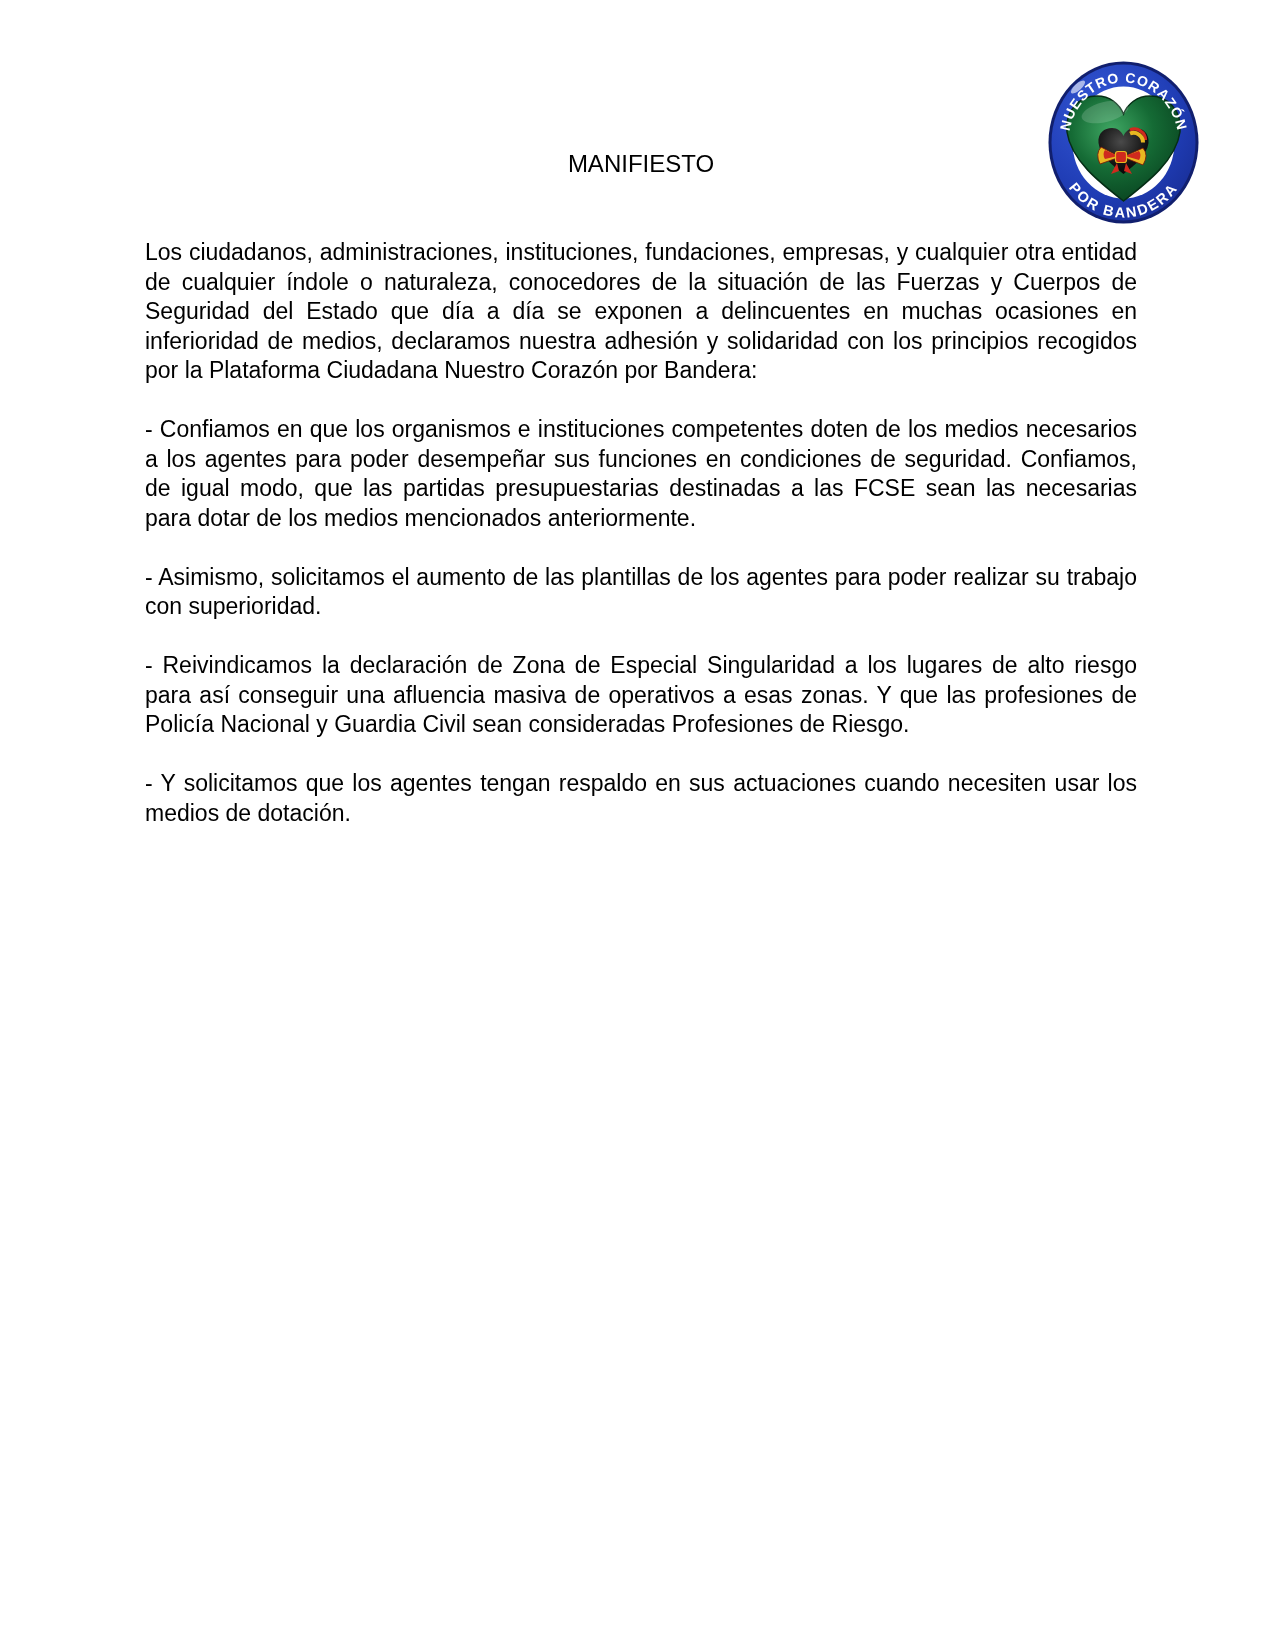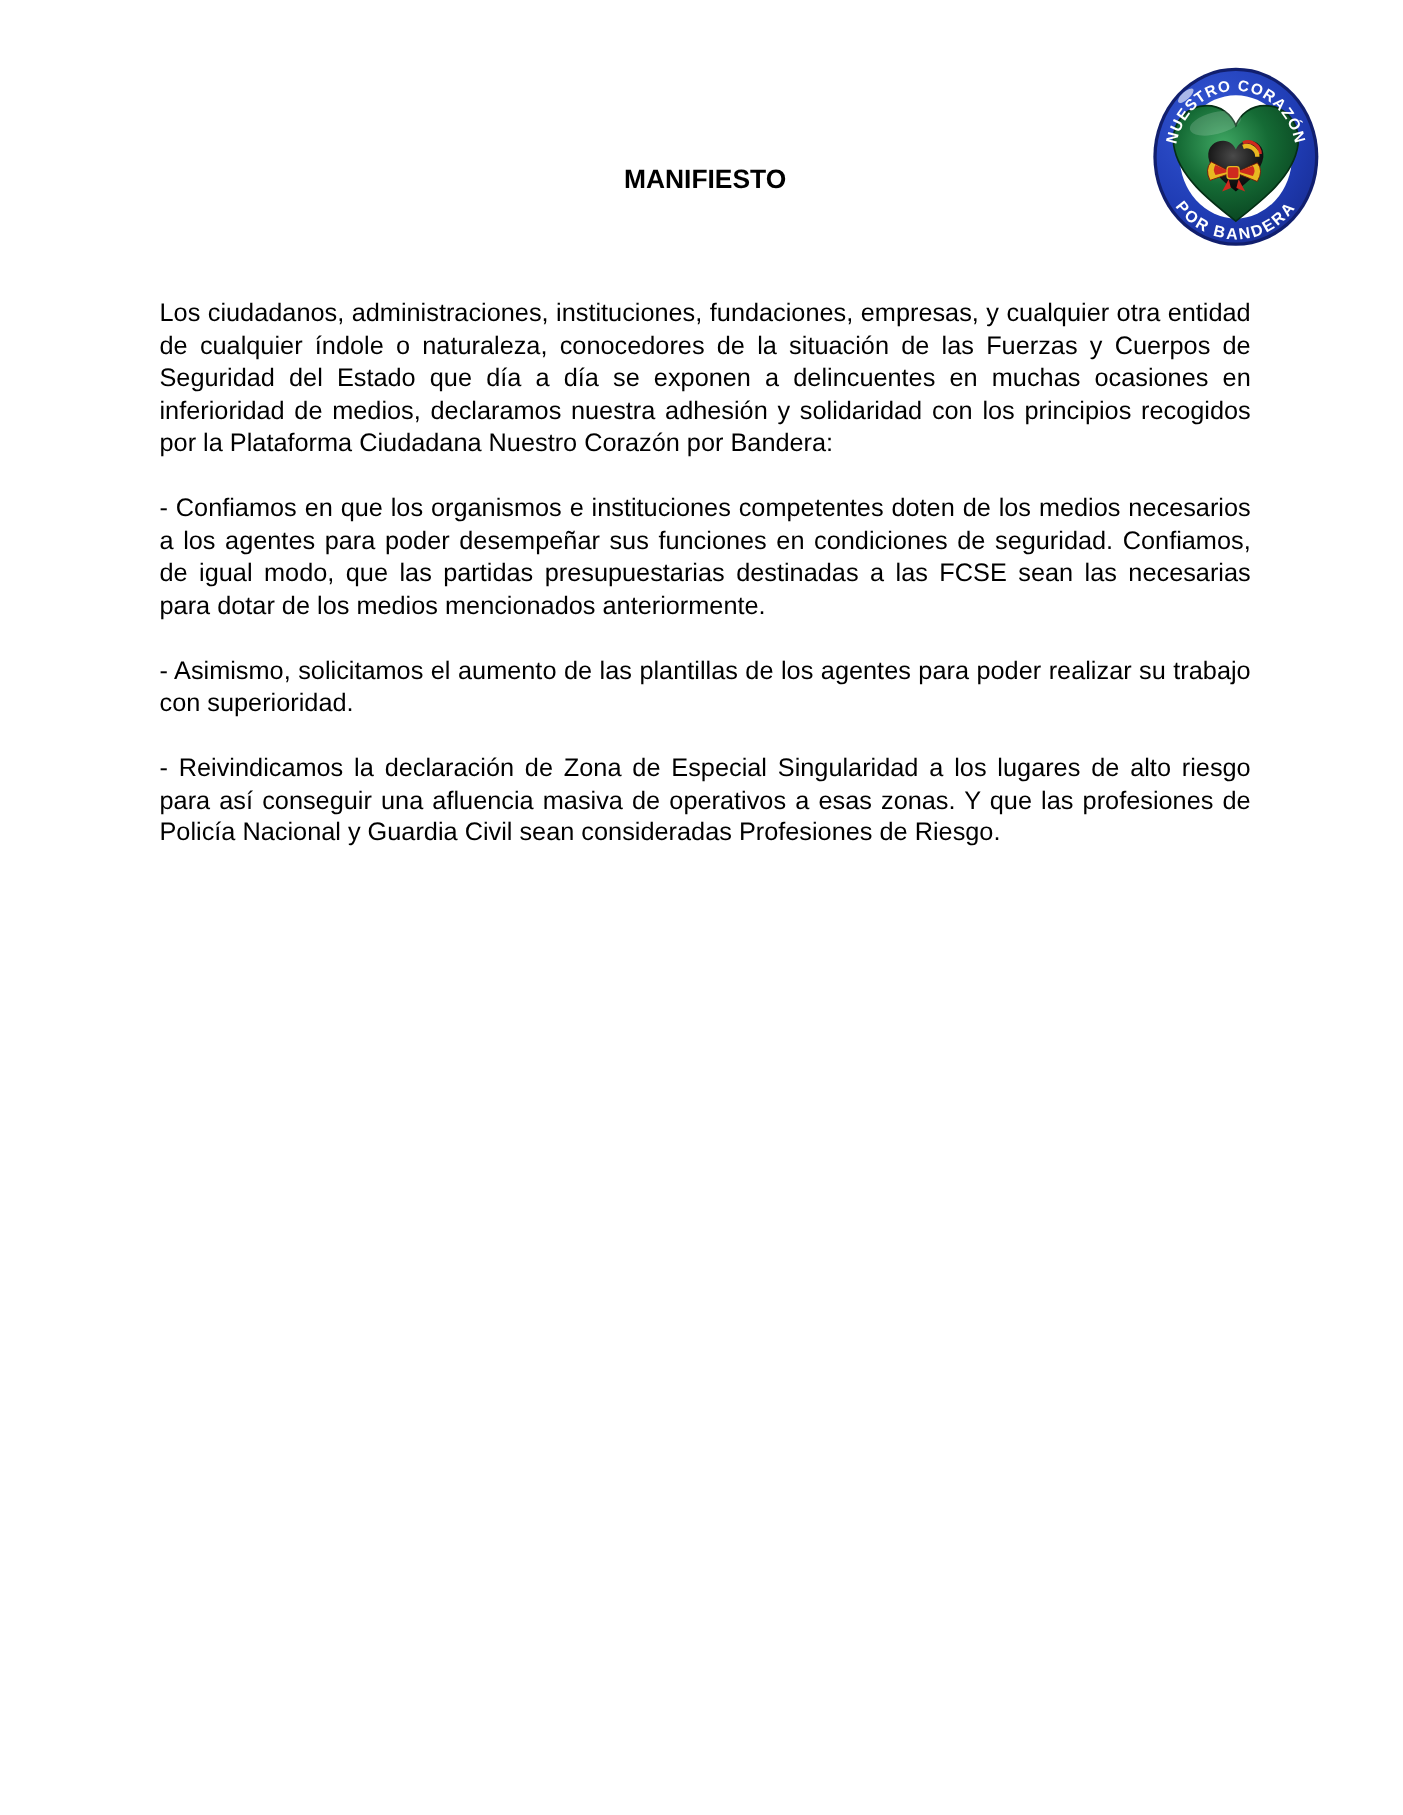--- a/index.html
+++ b/index.html
@@ -13,33 +13,32 @@
     overflow: hidden;
   }
   .doc-title {
     position: absolute;
     top: 150px;
     left: 145px;
     width: 992px;
     text-align: center;
     font-size: 24px;
     line-height: 28px;
-    font-weight: bold;
+    font-weight: normal;
     color: #000000;
   }
   .doc-content {
     position: absolute;
     top: 238px;
     left: 145px;
     width: 992px;
     font-size: 23px;
     line-height: 29.5px;
     text-align: justify;
     color: #000000;
-    margin-top: 32px;
   }
   .doc-content p { margin: 0 0 29.5px 0; }
   .logo {
     position: absolute;
     left: 1047px;
     top: 60px;
     width: 153px;
     height: 165px;
   }
   .arc-text {
@@ -119,15 +118,16 @@
     </svg>
   </div>
 
   <div class="doc-title">MANIFIESTO</div>
 
   <div class="doc-content">
     <p>Los ciudadanos, administraciones, instituciones, fundaciones, empresas, y cualquier otra entidad de cualquier índole o naturaleza, conocedores de la situación de las Fuerzas y Cuerpos de Seguridad del Estado que día a día se exponen a delincuentes en muchas ocasiones en inferioridad de medios, declaramos nuestra adhesión y solidaridad con los principios recogidos por la Plataforma Ciudadana Nuestro Corazón por Bandera:</p>
     <p>- Confiamos en que los organismos e instituciones competentes doten de los medios necesarios a los agentes para poder desempeñar sus funciones en condiciones de seguridad. Confiamos, de igual modo, que las partidas presupuestarias destinadas a las FCSE sean las necesarias para dotar de los medios mencionados anteriormente.</p>
     <p>- Asimismo, solicitamos el aumento de las plantillas de los agentes para poder realizar su trabajo con superioridad.</p>
     <p>- Reivindicamos la declaración de Zona de Especial Singularidad a los lugares de alto riesgo para así conseguir una afluencia masiva de operativos a esas zonas. Y que las profesiones de Policía Nacional y Guardia Civil sean consideradas Profesiones de Riesgo.</p>
+    <p>- Y solicitamos que los agentes tengan respaldo en sus actuaciones cuando necesiten usar los medios de dotación.</p>
   </div>
 
 </div>
 
 </body></html>

